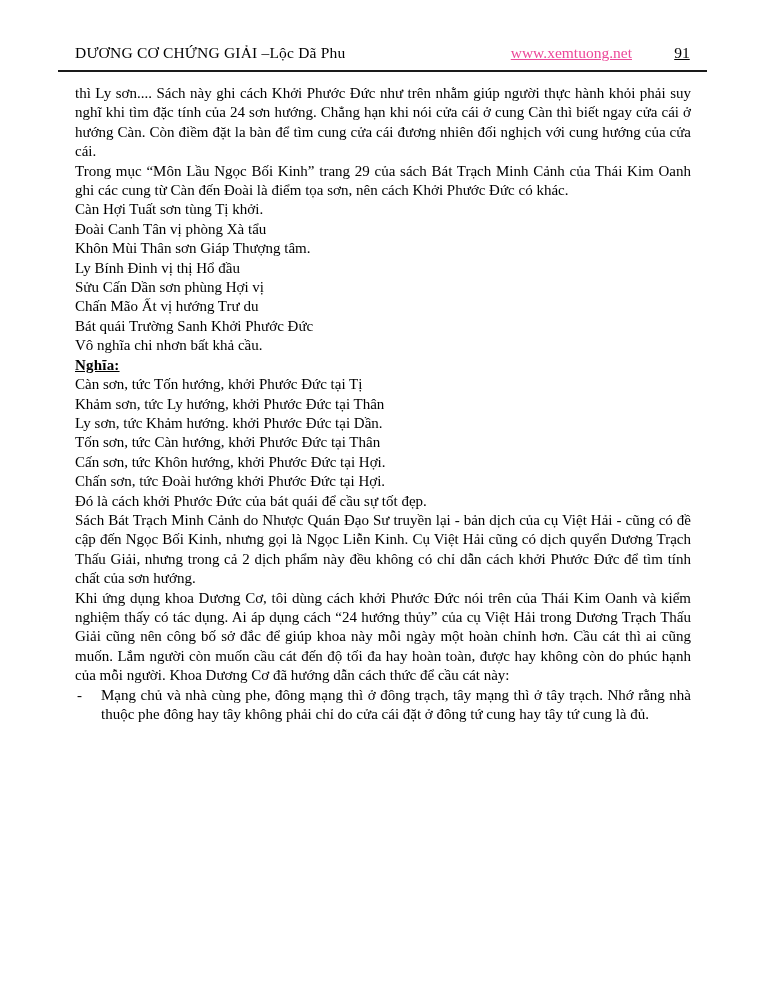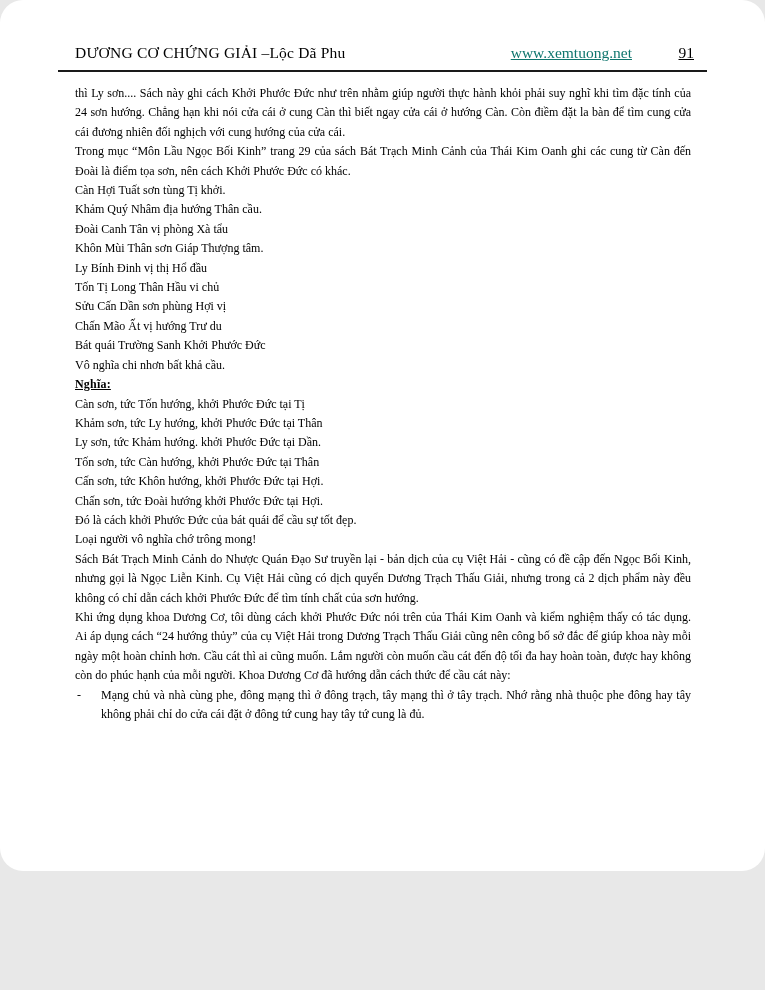--- a/index.html
+++ b/index.html
@@ -1,57 +1,56 @@
 <!DOCTYPE html>
 <html><head>
 <meta charset="utf-8">
 <style>
   * { margin: 0; padding: 0; box-sizing: border-box; }
   html, body { background: #e8e8e8; }
   .page {
     position: relative;
     width: 765px;
-    height: 871px;
+    height: 990px;
     background: #ffffff;
     font-family: "Liberation Serif", "DejaVu Serif", serif;
     color: #000000;
     overflow: hidden;
-    border-radius: 23px;
   }
   .header {
     position: absolute;
     top: 44px;
     left: 75px;
     width: 619px;
     display: flex;
     align-items: baseline;
     font-size: 15.5px;
     white-space: nowrap;
   }
   .header-title { flex: 1 1 auto; letter-spacing: 0.2px; }
   .header-link {
-    color: #0f766e;
+    color: #ec4899;
     text-decoration: underline;
     margin-right: 38px;
   }
-  .header-page { min-width: 24px; text-align: right; text-decoration: underline; }
+  .header-page { min-width: 24px; text-align: center; text-decoration: underline; }
   .rule {
     position: absolute;
     top: 70px;
     left: 58px;
     width: 649px;
     border: none;
     border-top: 2px solid #1a1a1a;
   }
   .content {
     position: absolute;
     top: 84px;
     left: 75px;
     width: 616px;
-    font-size: 12px;
+    font-size: 15px;
     line-height: 19.4px;
   }
   .para { text-align: justify; }
   .plain-line { text-align: left; }
   .nghia {
     font-weight: bold;
     text-decoration: underline;
     letter-spacing: 0.2px;
   }
   .bullet-item {
@@ -77,42 +76,39 @@
   </div>
 
   <hr class="rule">
 
   <div class="content">
     <div class="para">thì Ly sơn.... Sách này ghi cách Khởi Phước Đức như trên nhằm giúp người thực hành khỏi phải suy nghĩ khi tìm đặc tính của 24 sơn hướng. Chẳng hạn khi nói cửa cái ở cung Càn thì biết ngay cửa cái ở hướng Càn. Còn điềm đặt la bàn để tìm cung cửa cái đương nhiên đối nghịch với cung hướng của cửa cái.</div>
     <div class="para">Trong mục “Môn Lầu Ngọc Bối Kinh” trang 29 của sách Bát Trạch Minh Cảnh của Thái Kim Oanh ghi các cung từ Càn đến Đoài là điểm tọa sơn, nên cách Khởi Phước Đức có khác.</div>
 
     <div>
       <div class="plain-line">Càn Hợi Tuất sơn tùng Tị khởi.</div>
-      <div class="plain-line">Khảm Quý Nhâm địa hướng Thân cầu.</div>
       <div class="plain-line">Đoài Canh Tân vị phòng Xà tẩu</div>
       <div class="plain-line">Khôn Mùi Thân sơn Giáp Thượng tâm.</div>
       <div class="plain-line">Ly Bính Đinh vị thị Hổ đầu</div>
-      <div class="plain-line">Tốn Tị Long Thân Hầu vi chủ</div>
       <div class="plain-line">Sửu Cấn Dần sơn phùng Hợi vị</div>
       <div class="plain-line">Chấn Mão Ất vị hướng Trư du</div>
       <div class="plain-line">Bát quái Trường Sanh Khởi Phước Đức</div>
       <div class="plain-line">Vô nghĩa chi nhơn bất khả cầu.</div>
     </div>
 
     <div class="plain-line"><span class="nghia">Nghĩa:</span></div>
 
     <div>
       <div class="plain-line">Càn sơn, tức Tốn hướng, khởi Phước Đức tại Tị</div>
       <div class="plain-line">Khảm sơn, tức Ly hướng, khởi Phước Đức tại Thân</div>
       <div class="plain-line">Ly sơn, tức Khảm hướng. khởi Phước Đức tại Dần.</div>
       <div class="plain-line">Tốn sơn, tức Càn hướng, khởi Phước Đức tại Thân</div>
       <div class="plain-line">Cấn sơn, tức Khôn hướng, khởi Phước Đức tại Hợi.</div>
       <div class="plain-line">Chấn sơn, tức Đoài hướng khởi Phước Đức tại Hợi.</div>
       <div class="plain-line">Đó là cách khởi Phước Đức của bát quái để cầu sự tốt đẹp.</div>
-      <div class="plain-line">Loại người vô nghĩa chớ trông mong!</div>
     </div>
 
     <div class="para">Sách Bát Trạch Minh Cảnh do Nhược Quán Đạo Sư truyền lại - bản dịch của cụ Việt Hải - cũng có đề cập đến Ngọc Bối Kinh, nhưng gọi là Ngọc Liễn Kinh. Cụ Việt Hải cũng có dịch quyển Dương Trạch Thấu Giải, nhưng trong cả 2 dịch phẩm này đều không có chỉ dẫn cách khởi Phước Đức để tìm tính chất của sơn hướng.</div>
     <div class="para">Khi ứng dụng khoa Dương Cơ, tôi dùng cách khởi Phước Đức nói trên của Thái Kim Oanh và kiểm nghiệm thấy có tác dụng. Ai áp dụng cách “24 hướng thủy” của cụ Việt Hải trong Dương Trạch Thấu Giải cũng nên công bố sở đắc để giúp khoa này mỗi ngày một hoàn chỉnh hơn. Cầu cát thì ai cũng muốn. Lắm người còn muốn cầu cát đến độ tối đa hay hoàn toàn, được hay không còn do phúc hạnh của mỗi người. Khoa Dương Cơ đã hướng dẫn cách thức để cầu cát này:</div>
 
     <div class="bullet-item">
       <span class="bullet-marker">-</span>
       <span>Mạng chủ và nhà cùng phe, đông mạng thì ở đông trạch, tây mạng thì ở tây trạch. Nhớ rằng nhà thuộc phe đông hay tây không phải chỉ do cửa cái đặt ở đông tứ cung hay tây tứ cung là đủ.</span>
     </div>
   </div>

